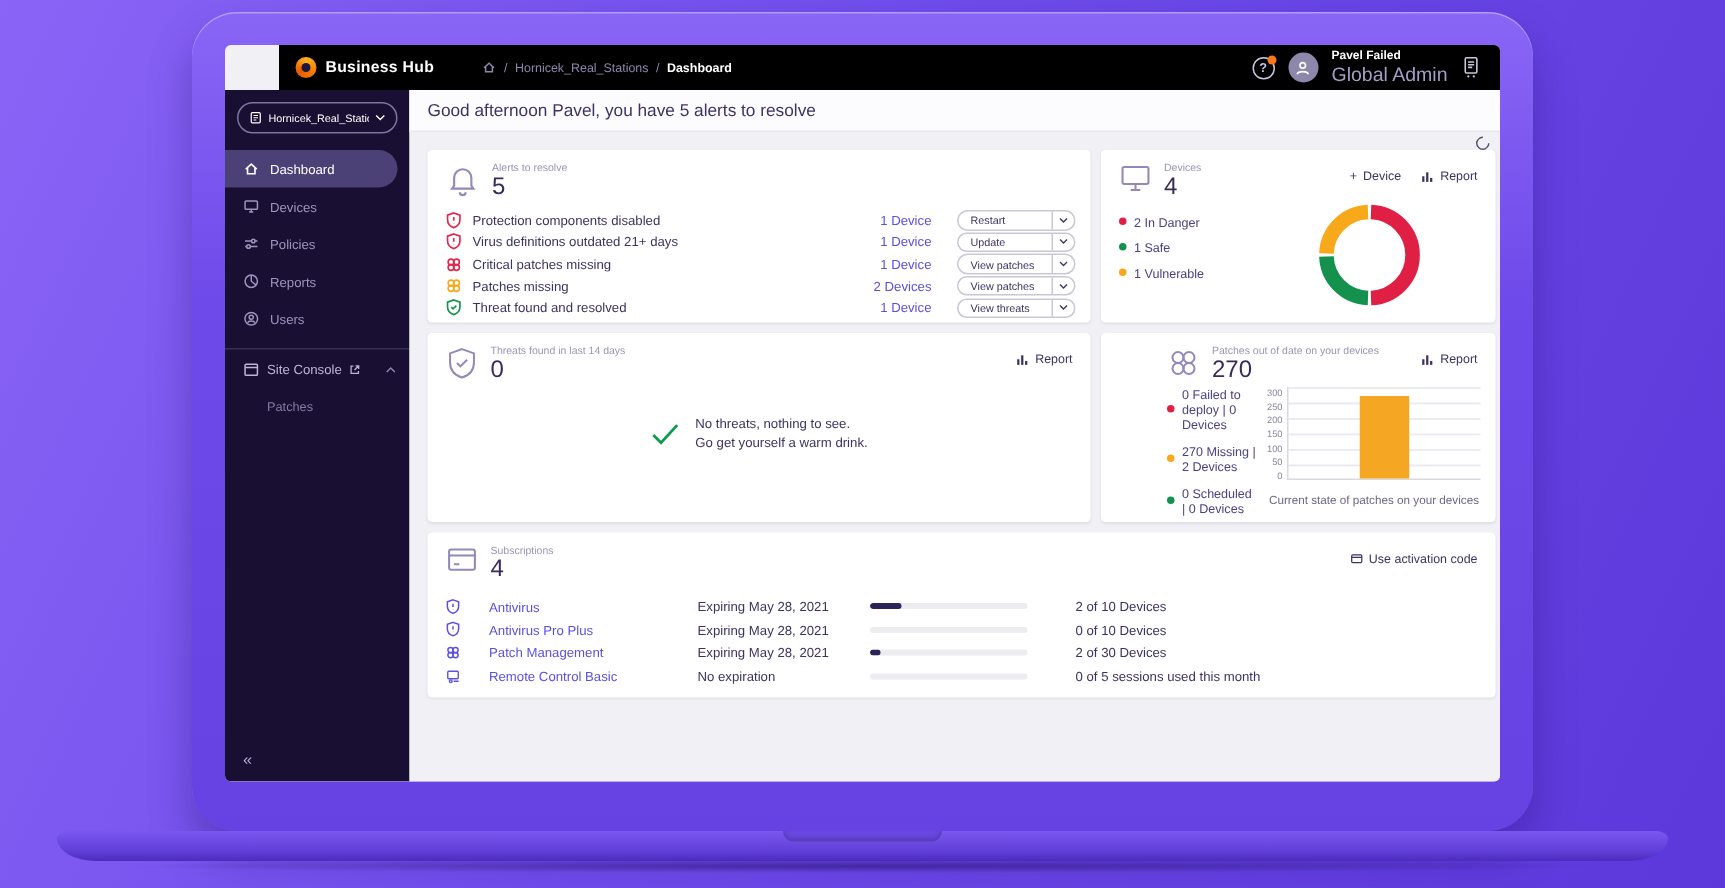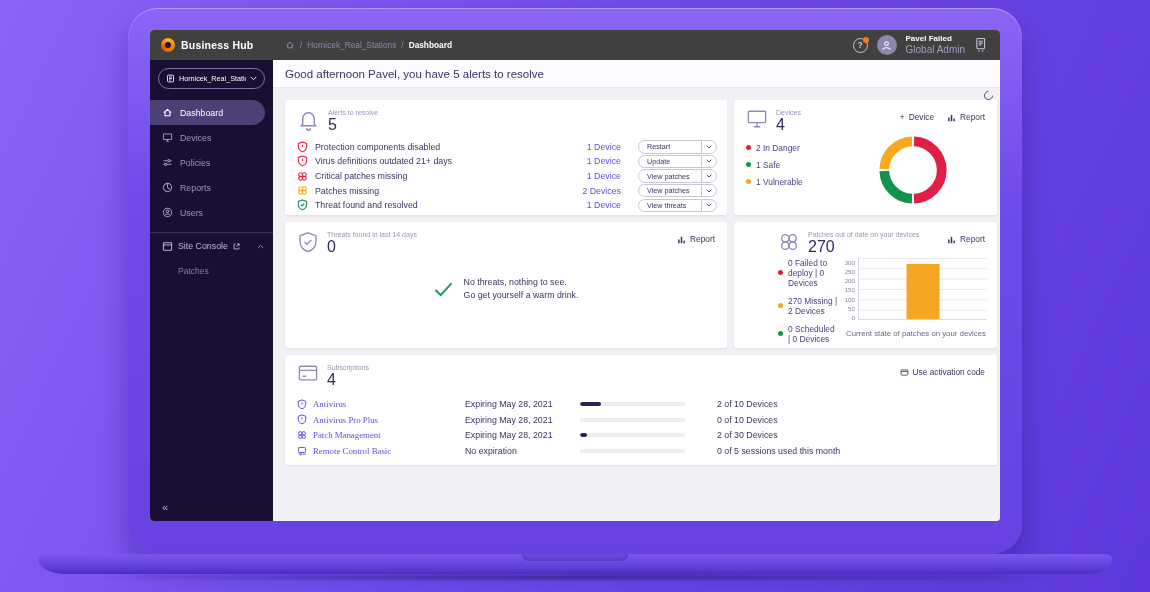--- a/index.html
+++ b/index.html
@@ -14,40 +14,40 @@
       background:linear-gradient(180deg,#7a58f0,#6040d8 65%,#4c2cbd);
       border-radius:8px 8px 26px 26px / 5px 5px 15px 15px; }
   .base-notch { position:absolute; left:50%; top:0; transform:translateX(-50%);
       width:106px; height:7px; background:#6748e0; border-radius:0 0 10px 10px;
       box-shadow:inset 0 -2px 3px rgba(0,0,0,.18); }
   .base-shadow { position:absolute; left:70px; top:573px; width:1010px; height:9px;
       background:radial-gradient(ellipse at center, rgba(30,10,90,.45), rgba(30,10,90,0) 70%); }
   .screen { position:absolute; left:22px; top:22px; width:850px; height:491px;
       border-radius:4px; overflow:hidden; background:#f1f0f5; display:flex; flex-direction:column; }
   
-  .topbar { height:30px; flex:none; background:#404040; display:flex; align-items:center; }
+  .topbar { height:30px; flex:none; background:#000000; display:flex; align-items:center;margin-left:36px; }
   .brand { width:123px; flex:none; display:flex; align-items:center; gap:6px; padding-left:11px; }
   .logo-swirl { width:14px; height:14px; border-radius:50%; flex:none;
       background:conic-gradient(#ffb21e,#f57d00,#e65c00,#ffb21e); position:relative; }
   .logo-swirl::after { content:""; position:absolute; left:4px; top:4px; width:6px; height:6px;
       border-radius:50%; background:#1e1541; }
   .brand-name { color:#fff; font-size:10.5px; font-weight:bold; letter-spacing:.2px; white-space:nowrap; }
   .breadcrumb { display:flex; align-items:center; gap:5px; margin-left:12px;
       font-size:8.3px; color:#8d86ae; }
   .breadcrumb svg { display:block; }
   .crumb-current { color:#fff; font-weight:bold; }
   .topbar-right { margin-left:auto; display:flex; align-items:center; gap:9px; padding-right:13px; }
   .help-icon { position:relative; width:15px; height:15px; border:1.4px solid #c9c5dd; border-radius:50%;
       color:#c9c5dd; font-size:8.5px; font-weight:bold; display:flex; align-items:center; justify-content:center; }
   .help-dot { position:absolute; right:-2px; top:-2px; width:6px; height:6px; border-radius:50%; background:#f8791a; }
   .avatar { width:20px; height:20px; border-radius:50%; background:#8d87ab; display:flex;
       align-items:center; justify-content:center; flex:none; }
   .user-meta { line-height:1.2; }
   .user-name { font-size:8px; font-weight:bold; color:#fff; white-space:nowrap; }
-  .user-role { font-size:10px; color:#a49dc6; white-space:nowrap; }
+  .user-role { font-size:13px; color:#a49dc6; white-space:nowrap; }
   
   .body-row { flex:1; display:flex; min-height:0; }
   .sidebar { width:123px; flex:none; background:#180f33; display:flex; flex-direction:column; }
   .site-selector { margin:8px 8px 4px 8px; height:21px; border:1px solid #7d74a3; border-radius:12px;
       display:flex; align-items:center; gap:4px; padding:0 7px; color:#fff; cursor:pointer; }
   .site-label { font-size:7.2px; white-space:nowrap; overflow:hidden; flex:1; }
   .nav { margin-top:7px; }
   .nav-item { height:25px; display:flex; align-items:center; gap:7px; padding-left:12px;
       margin-right:8px; color:#9d95bd; font-size:8.8px; cursor:pointer; white-space:nowrap; }
   .nav-item.active { background:#4c4176; border-radius:0 13px 13px 0; color:#fff; }
@@ -112,21 +112,21 @@
       align-items:flex-end; font-size:6.2px; color:#8a86a3; padding-right:3px; }
   .yaxis span { line-height:1; transform:translateY(2px); }
   .plot-area { position:relative; flex:1; border-left:1px solid #d8d7e2; border-bottom:1px solid #d8d7e2;
       background:linear-gradient(to bottom,#ebeaf1 1px,transparent 1px); background-size:100% 10.33px; }
   .bar { position:absolute; bottom:0; left:50%; transform:translateX(-50%); width:33px; }
   .chart-caption { font-size:7.8px; color:#6b6787; text-align:right; margin-top:9px; padding-right:1px; }
   
   .card-subs { margin-top:7px; height:110px; }
   .subs-rows { padding:8px 12px 0 12px; }
   .sub-row { display:grid; grid-template-columns:168px 115px 115px 1fr; align-items:center; height:15.5px; }
-  .sub-name { display:flex; align-items:center; gap:6px; color:#5b50e0; font-size:8.8px; cursor:pointer; white-space:nowrap;font-family:Liberation Serif, serif; }
+  .sub-name { display:flex; align-items:flex-end; gap:19px; color:#5b50e0; font-size:8.8px; cursor:pointer; white-space:nowrap; }
   .sub-name svg { flex:none; }
   .sub-expiry { font-size:8.8px; color:#3a3461; white-space:nowrap; }
   .sub-bar { width:105px; height:4px; background:#ececf1; border-radius:2px; overflow:hidden; }
   .sub-fill { height:100%; background:#2a2458; border-radius:2px; }
   .sub-usage { font-size:8.8px; color:#3a3461; padding-left:22px; white-space:nowrap; }
 </style>
 </head>
 <body>
 
 <div class="stage">

